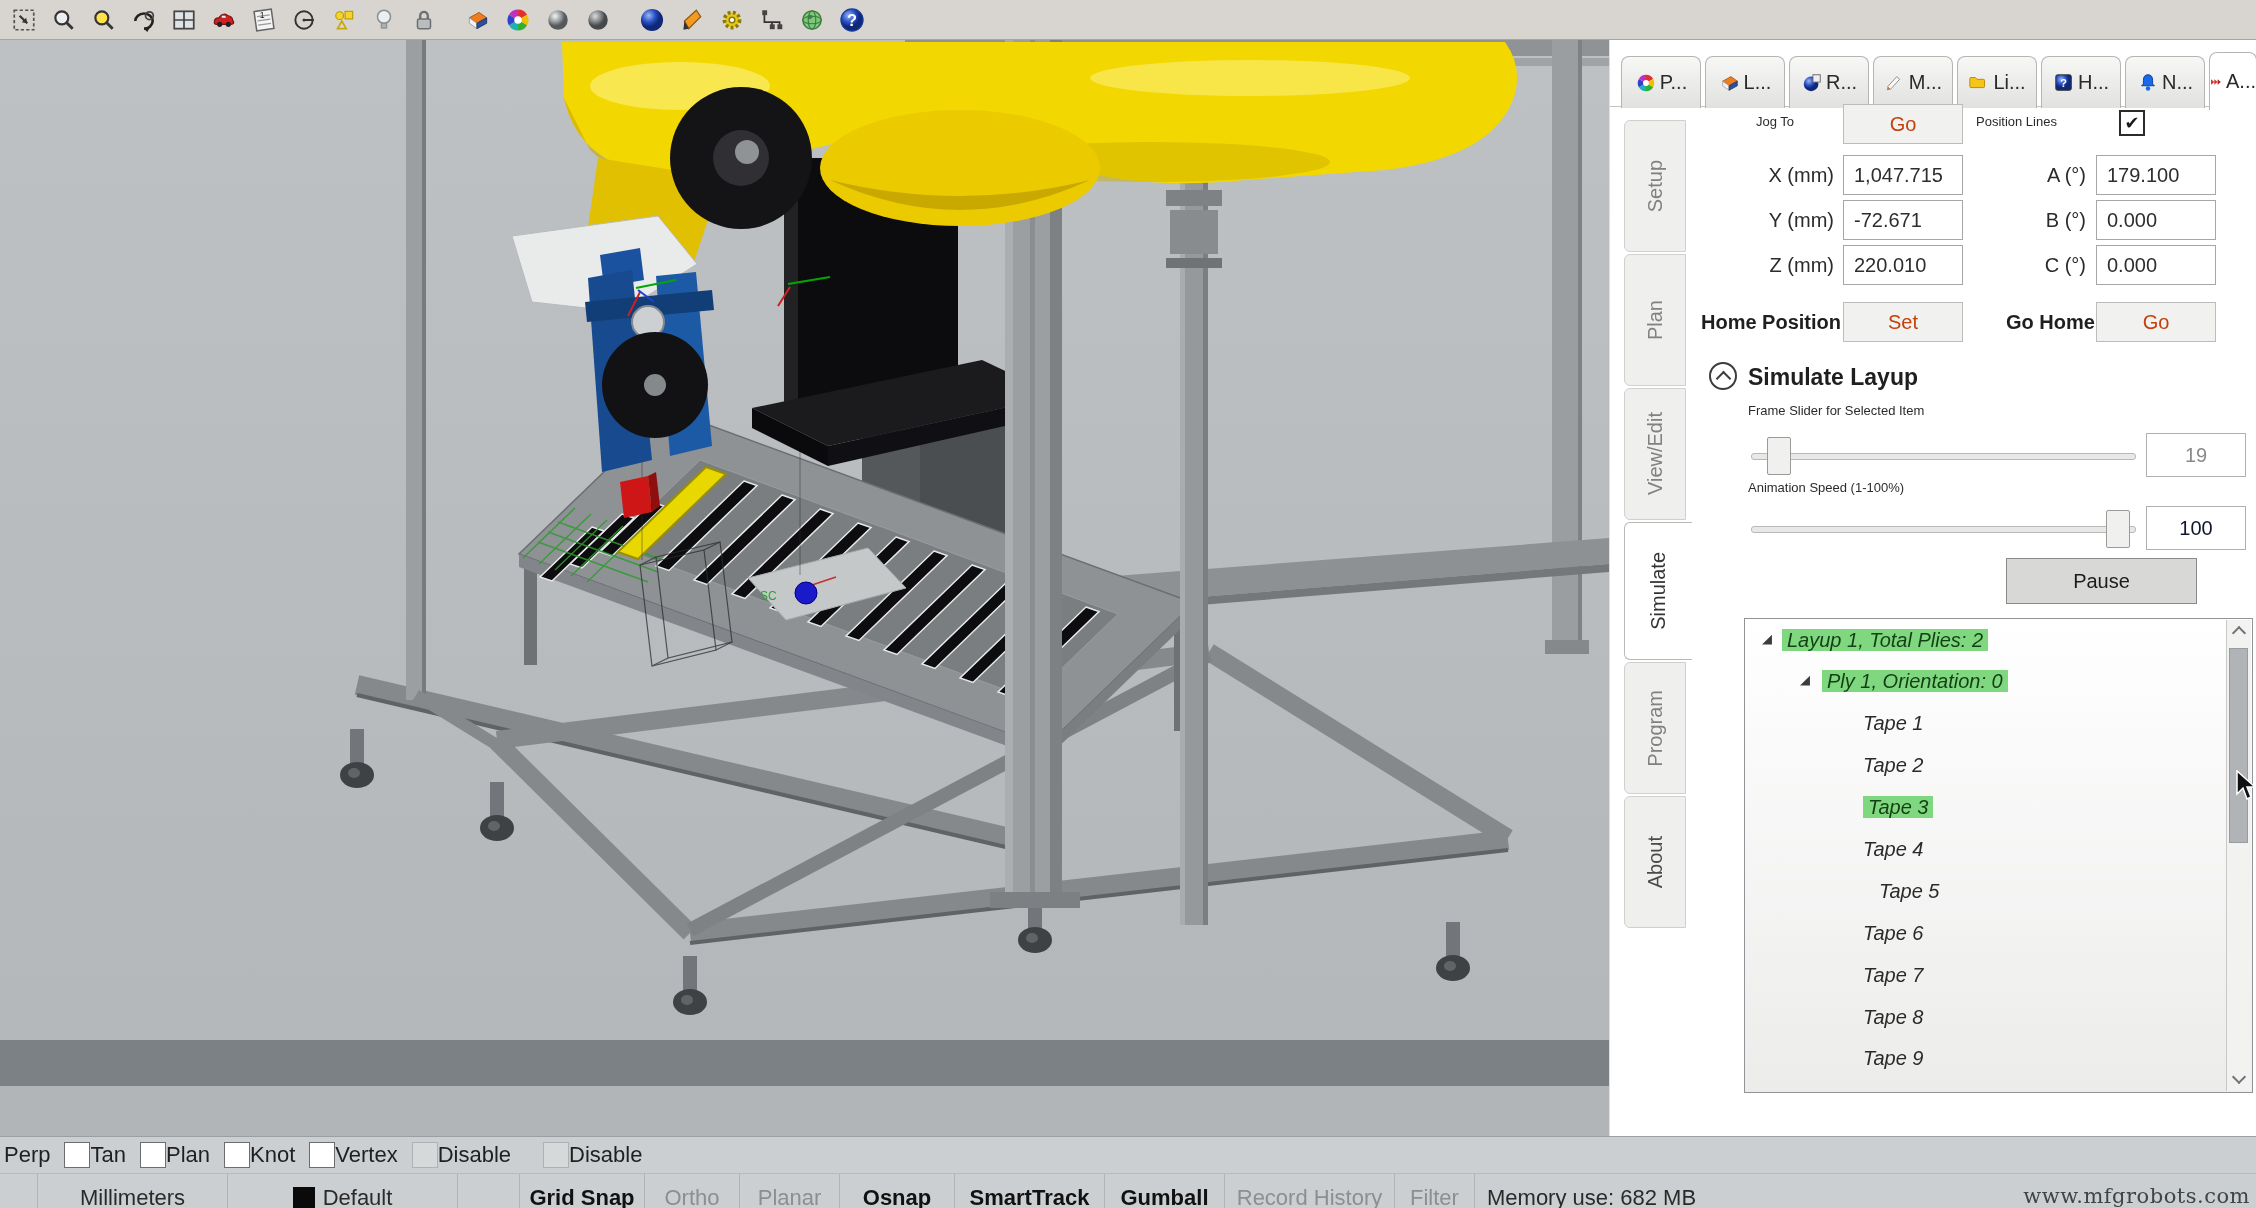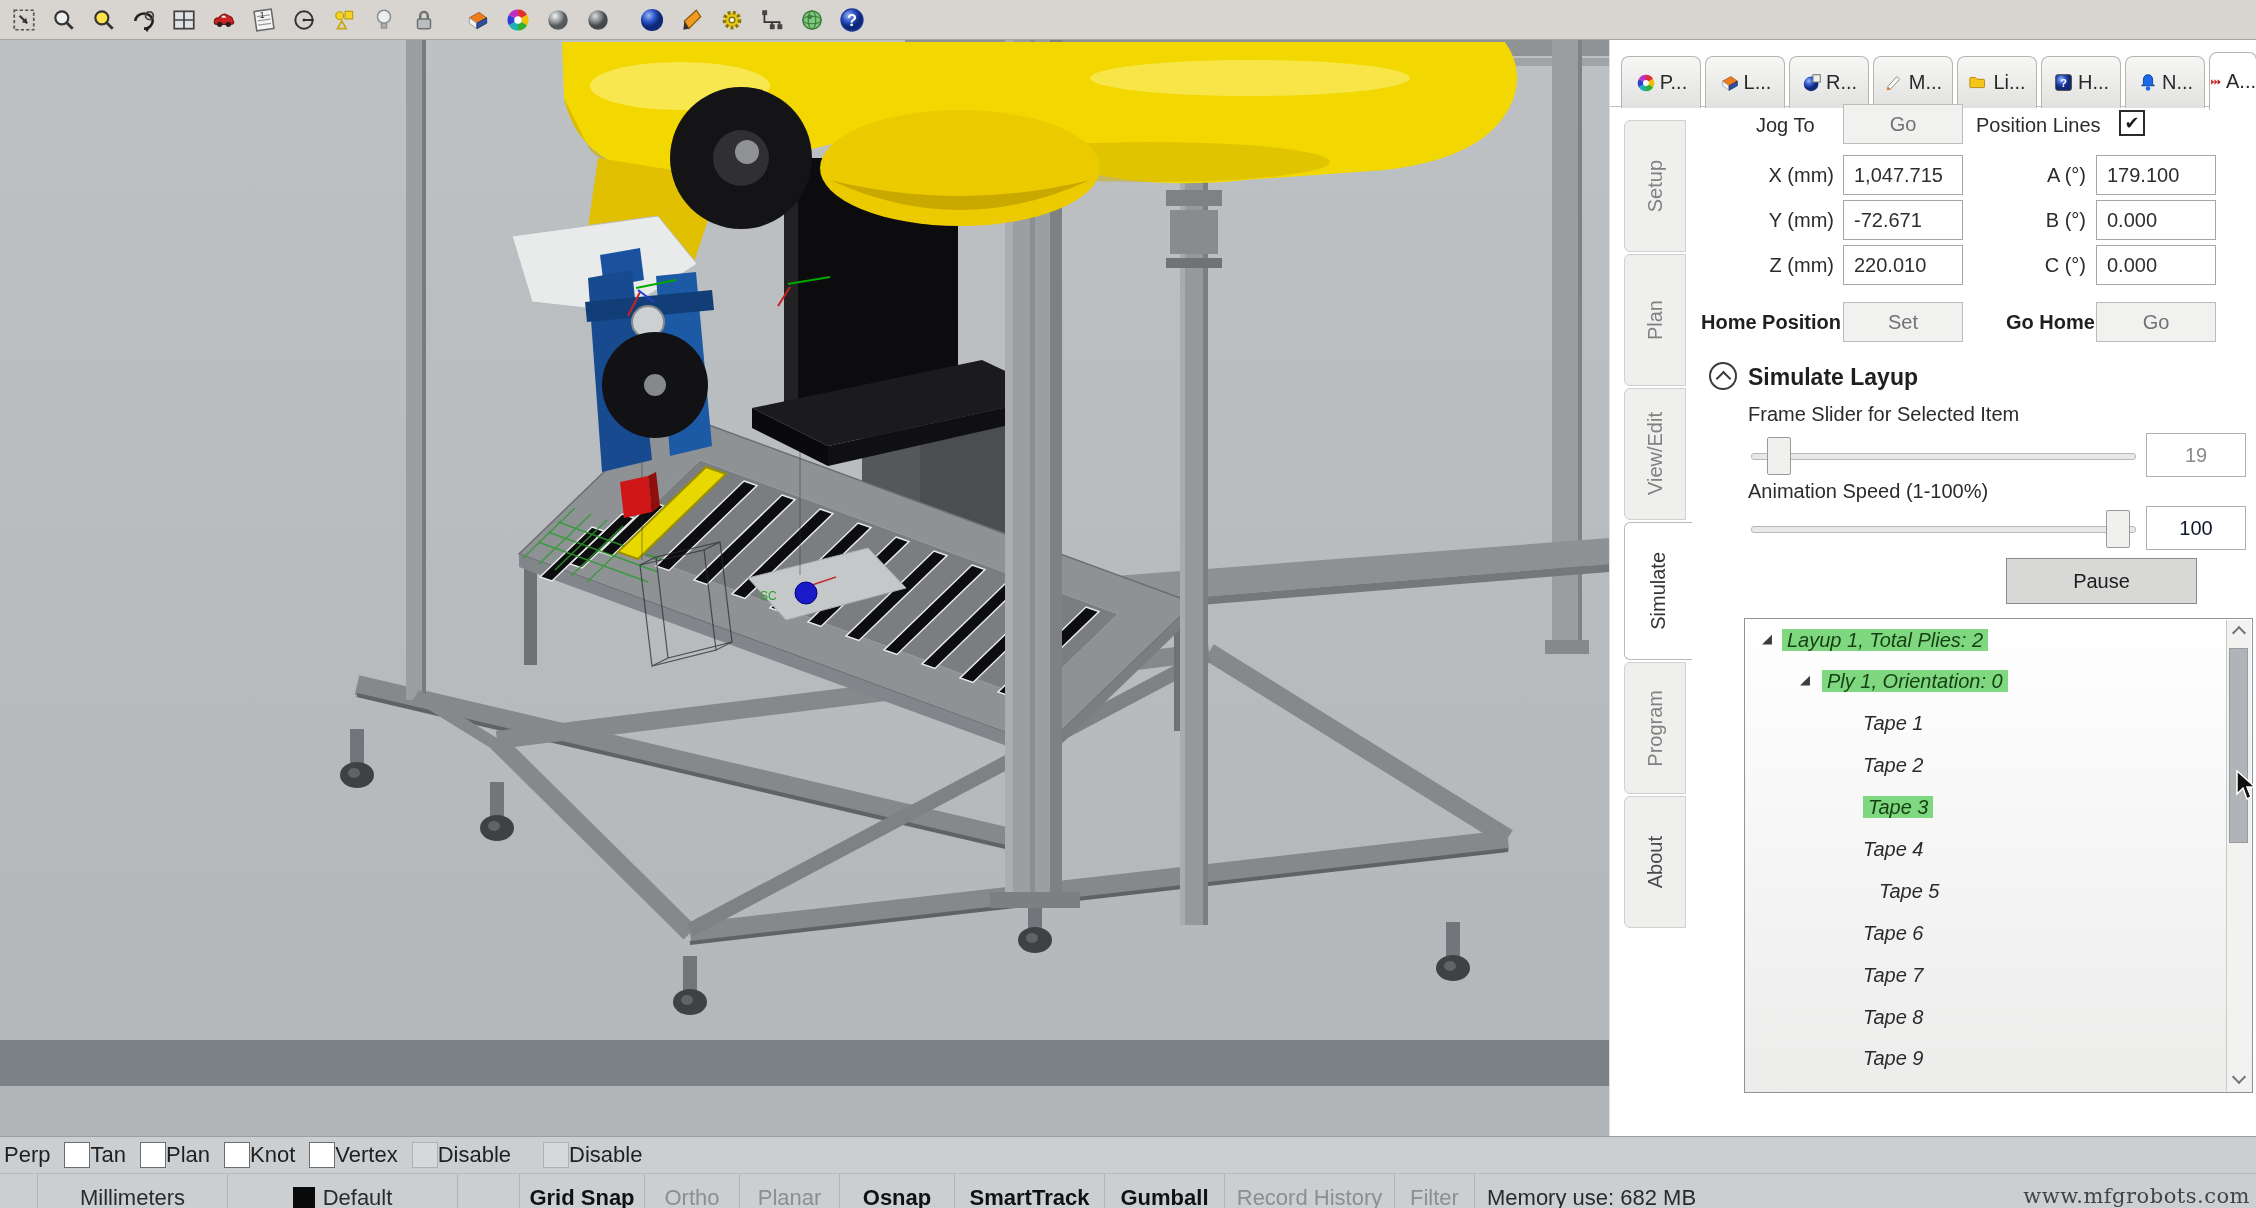--- a/index.html
+++ b/index.html
@@ -25,26 +25,26 @@
         display:flex;align-items:center;justify-content:center;gap:3px;font-size:20px;color:#2a2a2a;box-sizing:border-box;}
   .ptab.active{background:#ffffff;top:2px;height:58px;z-index:3;}
   
   .railtab{position:absolute;left:14px;width:62px;background:#efefed;border:1px solid #d0d0ce;
            border-radius:6px 0 0 6px;display:flex;align-items:center;justify-content:center;box-sizing:border-box;}
   .railtab span{writing-mode:vertical-rl;transform:rotate(180deg);font-size:20px;color:#818181;}
   .railtab.active{background:#ffffff;border-color:#b9b9b7;border-right:none;width:68px;z-index:2;}
   .railtab.active span{color:#333333;}
   
   .lblr{position:absolute;font-size:20px;color:#2b2b2b;text-align:right;}
-  .lbl{position:absolute;font-size:20px;color:#2b2b2b;}
+  .lbl{position:absolute;font-size:13px;color:#2b2b2b;}
   .blbl{position:absolute;font-size:20px;color:#1f1f1f;font-weight:bold;}
   .fld{position:absolute;width:120px;height:40px;background:#ffffff;border:1px solid #a6a6a4;
        box-sizing:border-box;font-size:20px;color:#2e2e2e;display:flex;align-items:center;padding-left:10px;}
   .gbtn{position:absolute;width:120px;height:40px;background:#f1f1f0;border:1px solid #bcbcba;
-        box-sizing:border-box;font-size:20px;color:#737373;display:flex;align-items:center;justify-content:center;}
+        box-sizing:border-box;font-size:20px;color:#c2410c;display:flex;align-items:center;justify-content:center;}
   .cbx{position:absolute;width:26px;height:26px;background:#ffffff;border:2px solid #2b2b2b;
        box-sizing:border-box;font-size:18px;color:#1a1a1a;display:flex;align-items:center;justify-content:center;line-height:1;}
   .seccirc{position:absolute;width:28px;height:28px;border:2px solid #3c3c3c;border-radius:50%;box-sizing:border-box;}
   .chev{position:absolute;width:9px;height:9px;border-left:2px solid #3c3c3c;border-top:2px solid #3c3c3c;}
   .slidertrack{position:absolute;height:7px;background:#e8e8e7;border:1px solid #b8b8b6;box-sizing:border-box;border-radius:3px;}
   .sliderhandle{position:absolute;width:24px;height:38px;background:#f0f0ef;border:1px solid #9a9a98;border-radius:2px;box-sizing:border-box;}
   .valbox{position:absolute;width:100px;height:44px;background:#ffffff;border:1px solid #b0b0ae;box-sizing:border-box;
           display:flex;align-items:center;justify-content:center;font-size:20px;}
   .bigbtn{position:absolute;height:46px;box-sizing:border-box;display:flex;align-items:center;justify-content:center;font-size:20px;}
   .play{background:#f0f0ef;border:1px solid #c0c0be;color:#9a9a98;}

